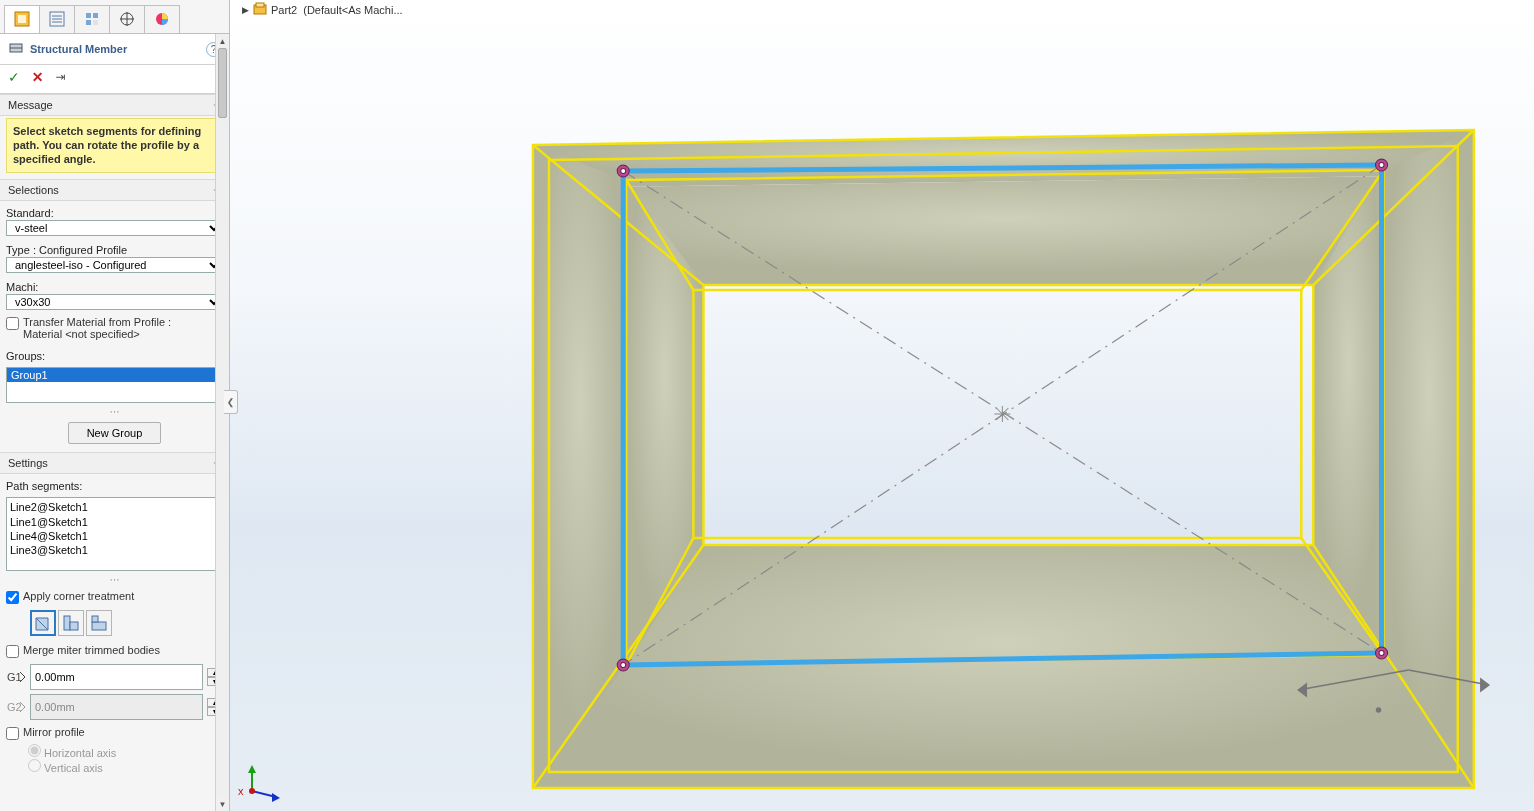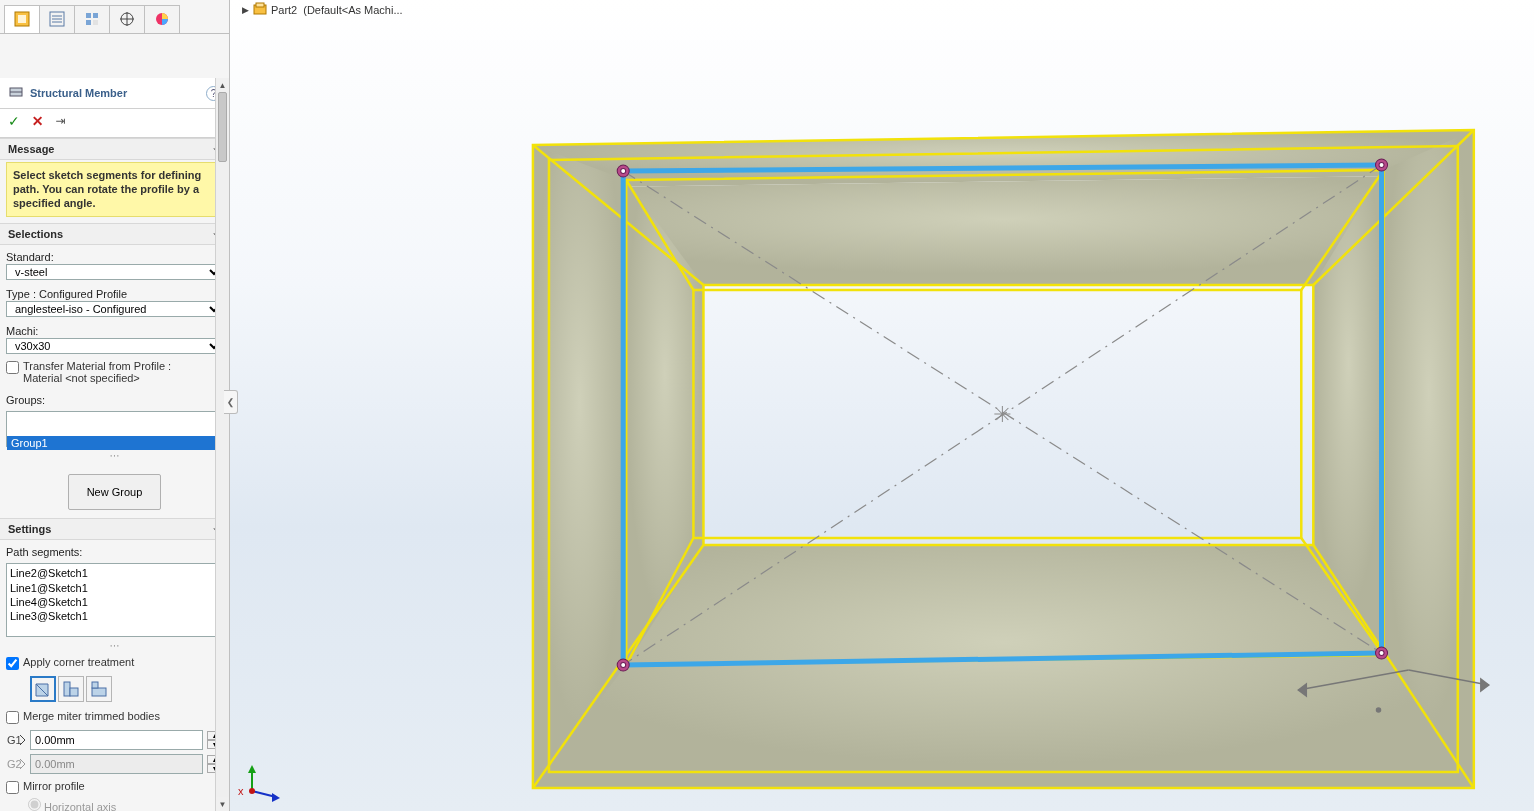--- a/index.html
+++ b/index.html
@@ -1,20 +1,20 @@
 <!DOCTYPE html>
 <html><head>
 <meta charset="utf-8">
 <style>
 * { box-sizing: border-box; margin: 0; padding: 0; font-family: "Segoe UI", Tahoma, sans-serif; font-size: 11px; }
 html, body { width: 100%; height: 100%; overflow: hidden; background: #fff; }
 .app { display: flex; height: 100%; }
 
 
-.sidebar { width: 230px; height: 100%; border-right: 1px solid #bfbfbf; background: #f5f5f5; display: flex; flex-direction: column; gap: 44px; }
+.sidebar { width: 230px; height: 100%; border-right: 1px solid #bfbfbf; background: #f5f5f5; display: flex; flex-direction: column; }
 .sidebar-content { position: relative; flex: 1; overflow: hidden; }
 .sidebar-scroll { height: 100%; overflow-y: auto; padding-bottom: 12px; }
 .scroll-track { position: absolute; right: 0; top: 0; bottom: 0; width: 14px; background: #efefef; border-left: 1px solid #d0d0d0; }
 .scroll-arrow { height: 14px; width: 100%; display: flex; align-items: center; justify-content: center; color: #555; font-size: 8px; background: #f0f0f0; }
 .scroll-thumb { position: absolute; left: 2px; right: 2px; top: 14px; height: 70px; background: #c8c8c8; border: 1px solid #aaa; border-radius: 2px; }
 
 
 .tabstrip { display: flex; align-items: center; height: 34px; padding: 4px 4px 0 4px; gap: 0; border-bottom: 1px solid #bfbfbf; background: #f5f5f5; }
 .tabbtn { width: 36px; height: 28px; border: 1px solid #c0c0c0; border-bottom: none; background: #f3f3f3; display: flex; align-items: center; justify-content: center; margin-right: -1px; }
 .tabbtn.active { background: #fff; }
@@ -25,54 +25,54 @@
 .panel-title .name { font-weight: bold; color: #3a5f8a; }
 .panel-title .help { margin-left: auto; width: 15px; height: 15px; border: 1px solid #8faecb; border-radius: 50%; color: #557; display: flex; align-items: center; justify-content: center; font-size: 10px; }
 
 
 .accept-row { display: flex; align-items: center; gap: 12px; padding: 4px 8px 8px 8px; border-bottom: 1px solid #d0d0d0; background: #fff; }
 .ok-btn   { color: #178a17; font-size: 14px; }
 .xx-btn   { color: #c62020; font-size: 14px; font-weight: bold; }
 .pin-btn  { color: #555; font-size: 12px; }
 
 
-.sec-head { display: flex; align-items: center; padding: 4px 8px; background: #f0f0f0; border-top: 1px solid #d8d8d8; border-bottom: 1px solid #d8d8d8; color: #2a2a2a; font-weight: 700; }
+.sec-head { display: flex; align-items: center; padding: 4px 8px; background: #f0f0f0; border-top: 1px solid #d8d8d8; border-bottom: 1px solid #d8d8d8; color: #2a2a2a; font-weight: 400; }
 .sec-head .chev { margin-left: auto; font-size: 10px; color: #555; }
 
 
 .msg-box { margin: 2px 6px 6px 6px; padding: 6px; background: #fff8a8; border: 1px solid #e6dd6e; font-weight: bold; color: #333; line-height: 1.25; }
 
 .field { padding: 2px 6px; }
 .field-label { display: block; margin: 4px 0 1px 0; color: #222; }
 .dd { width: 100%; height: 16px; border: 1px solid #9aa; background: #fff; padding: 0 4px; }
 
 .chk-row { display: flex; align-items: flex-start; gap: 4px; padding: 4px 6px; color: #333; }
 .chk-row input { margin-top: 1px; }
 
 
 .list-box { margin: 2px 6px; border: 1px solid #9aa; background: #fff; height: 36px; }
 .list-box .item { padding: 1px 4px; }
-.list-box .item.sel { background: #1e74d2; color: #fff; margin-top: 24px; }
+.list-box .item.sel { background: #1e74d2; color: #fff; }
 .grip-dot { text-align: center; color: #888; font-size: 10px; padding: 1px 0; }
 
-.new-group-btn { display: block; margin: 12px auto 8px auto; padding: 11px 18px; background: #f0f0f0; border: 1px solid #b0b0b0; border-radius: 2px; }
+.new-group-btn { display: block; margin: 4px auto 8px auto; padding: 4px 18px; background: #f0f0f0; border: 1px solid #b0b0b0; border-radius: 2px; }
 
 
 .seg-box { margin: 2px 6px; border: 1px solid #9aa; background: #fff; height: 74px; padding: 2px 3px; overflow: hidden; }
 .seg-box div { line-height: 1.3; }
 
 
 .corner-btns { display: flex; gap: 2px; padding: 2px 6px 4px 30px; }
 .corner-btn { width: 26px; height: 26px; border: 1px solid #b5b5b5; background: #f4f4f4; display:flex; align-items:center; justify-content:center; }
 .corner-btn.active { border-color: #2a7ac7; box-shadow: inset 0 0 0 1px #2a7ac7; }
 
 
 .gap-row { display: flex; align-items: center; gap: 4px; padding: 2px 6px; }
 .gap-row .glabel { width: 20px; display:flex; align-items:center; justify-content:center; }
-.gap-row input { flex: 1; height: 20px; border: 1px solid #9aa; padding: 0 4px; }
+.gap-row input { flex: 1; height: 26px; border: 1px solid #9aa; padding: 0 4px; }
 .gap-row.disabled input { background: #ececec; color: #888; }
 .spin { width: 16px; display: flex; flex-direction: column; }
 .spin span { height: 9px; border: 1px solid #aaa; font-size: 7px; line-height: 7px; text-align: center; background: #f4f4f4; }
 
 
 .radio-row { padding: 0 6px 0 28px; }
 .radio-row label { color: #999; }
 
 
 .divider-tab { position: absolute; left: 224px; top: 390px; width: 14px; height: 24px; border: 1px solid #bbb; border-left: none; background: #f6f6f6; display: flex; align-items: center; justify-content: center; font-size: 9px; color: #666; border-radius: 0 3px 3px 0; }

